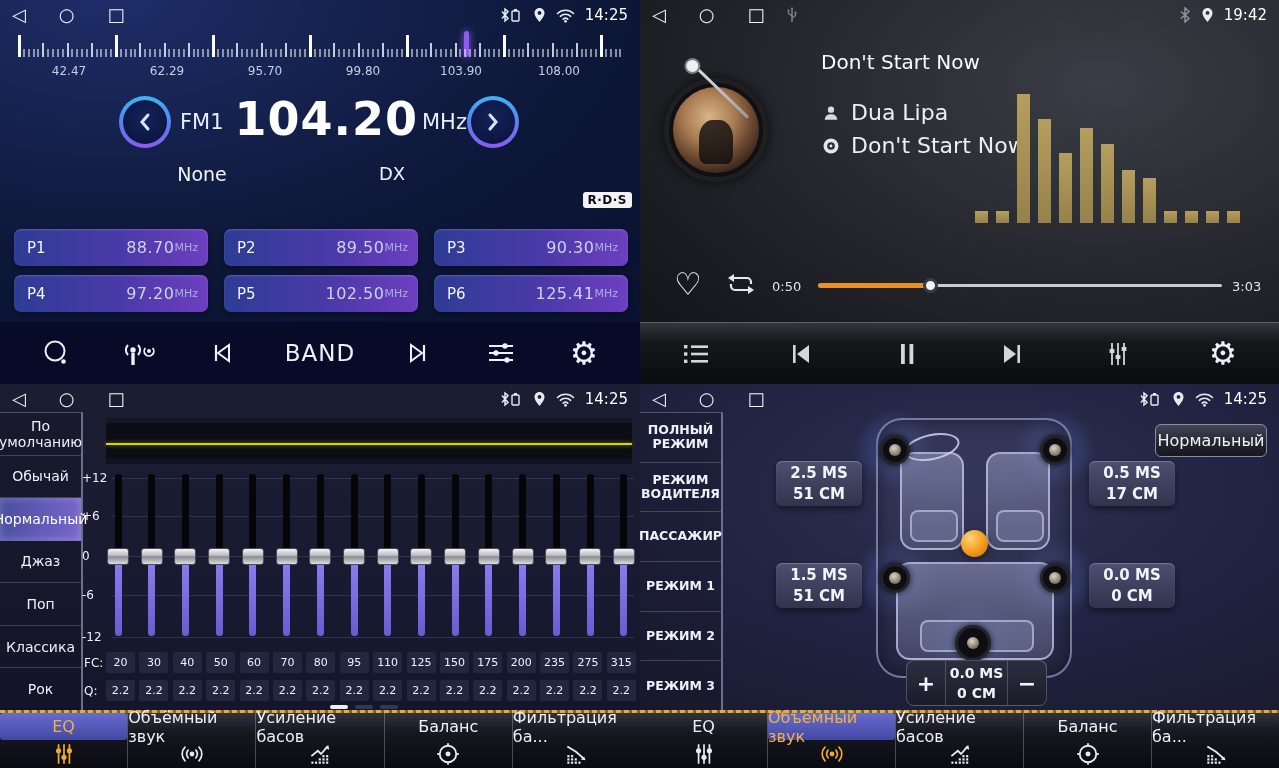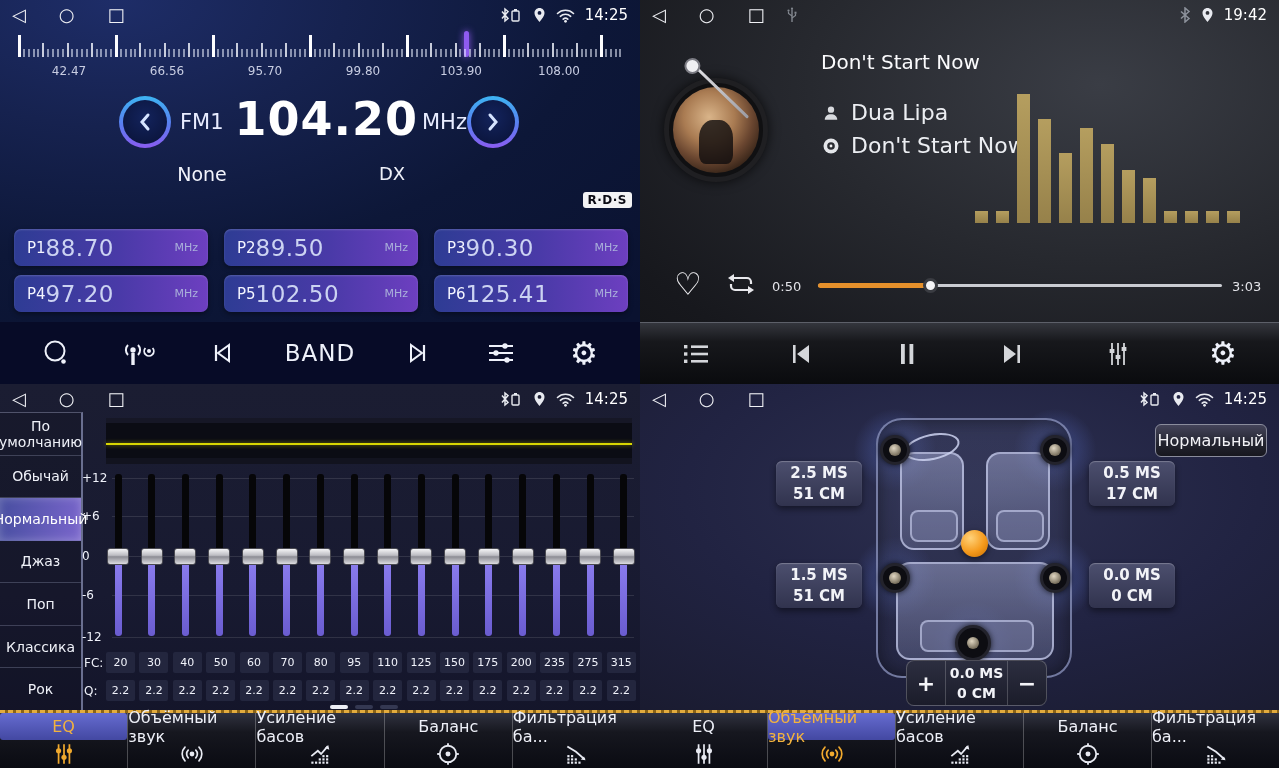--- a/index.html
+++ b/index.html
@@ -38,21 +38,21 @@
   .band-label { position:absolute; left:180px; top:110px; font-size:21px; color:#e8ecff; }
   .freq-big { position:absolute; left:222px; top:92px; width:196px; text-align:right; font-size:46px; font-weight:bold; color:#ffffff; letter-spacing:1px; }
   .unit-label { position:absolute; left:422px; top:110px; font-size:21px; color:#e8ecff; }
   .ps-name { position:absolute; left:162px; top:163px; width:80px; text-align:center; font-size:19px; color:#f2f4fc; }
   .dx-mode { position:absolute; left:370px; top:163px; width:44px; text-align:center; font-size:18px; color:#eef0f8; }
   .rds-badge { position:absolute; right:8px; top:192px; background:#f2f2f4; color:#0b0b14; font-size:12px; font-weight:bold; padding:1px 5px; border-radius:3px; letter-spacing:.5px; }
 
   .preset { position:absolute; width:194px; height:37px; border-radius:7px; display:flex; align-items:center; padding:0 10px 0 13px;
     background:linear-gradient(90deg,#2e3c94 0%,#4a3aa8 55%,#6d3fc0 100%); box-shadow:inset 0 1px 2px rgba(255,255,255,.18), 0 2px 5px rgba(0,0,0,.4); }
   .preset .p-label { font-size:15px; color:#f4f5ff; }
-  .preset .p-freq  { flex:1; text-align:left; font-size:23px; color:#ccd3f2; letter-spacing:.5px; }
+  .preset .p-freq  { flex:1; text-align:right; font-size:16px; color:#ccd3f2; letter-spacing:.5px; }
   .preset .p-unit  { font-size:11px; color:#aab0da; }
 
   .toolbar { position:absolute; left:0; right:0; top:322px; height:62px; display:flex; align-items:center; justify-content:space-between; padding:0 36px; }
   #q-radio .toolbar { background:rgba(7,11,38,.94); }
   #q-player .toolbar { background:linear-gradient(180deg,#34363d 0%,#17181c 30%,#0a0b0e 100%); border-top:1px solid #5d6069; }
   .tool-item { display:flex; align-items:center; justify-content:center; min-width:40px; height:46px; }
   .band-btn { font-size:23px; color:#eef1fa; letter-spacing:1px; }
   .gear-glyph { font-size:31px; color:#eef1fa; line-height:1; }
 
   
@@ -303,21 +303,21 @@
       <div class="tick" style="left: 572.3px;"></div>
       <div class="tick" style="left: 577.15px;"></div>
       <div class="tick tall" style="left: 582px;"></div>
       <div class="tick" style="left: 586.85px;"></div>
       <div class="tick" style="left: 591.7px;"></div>
       <div class="tick" style="left: 596.55px;"></div>
       <div class="tick" style="left: 601.4px;"></div>
     </div>
   <div class="tuner-labels">
     <span>42.47</span>
-    <span>66.56</span>
+    <span>62.29</span>
     <span>95.70</span>
     <span>99.80</span>
     <span>103.90</span>
     <span>108.00</span>
   </div>
 
   <div class="chev-btn" style="left:119px;">
     <div class="chev-inner">
         <svg width="16" height="20" viewBox="0 0 16 20">
           <polyline points="11,3 5,10 11,17" fill="none" stroke="#d6e4ff" stroke-width="3" stroke-linecap="round"></polyline>
@@ -757,20 +757,28 @@
       <span class="sicon">
           <svg width="19" height="15" viewBox="0 0 19 15">
             <path d="M1.5 5.5a11.5 11.5 0 0 1 16 0M4.3 8.3a7.5 7.5 0 0 1 10.4 0M7.2 11.1a3.4 3.4 0 0 1 4.6 0" fill="none" stroke="#e8eaf0" stroke-width="1.6" stroke-linecap="round"></path>
             <circle cx="9.5" cy="13.3" r="1.4" fill="#e8eaf0"></circle>
           </svg>
         </span>
       <span class="stime">14:25</span>
     </div>
   </div>
 
+  <div class="side-panel">
+    <div class="side-item">ПОЛНЫЙ РЕЖИМ</div>
+    <div class="side-item">РЕЖИМ ВОДИТЕЛЯ</div>
+    <div class="side-item">ПАССАЖИР</div>
+    <div class="side-item">РЕЖИМ 1</div>
+    <div class="side-item">РЕЖИМ 2</div>
+    <div class="side-item">РЕЖИМ 3</div>
+  </div>
 
   <div class="profile-btn">Нормальный</div>
 
   <div class="glow" style="left:212px; top:23px;"></div>
   <div class="glow" style="left:372px; top:23px;"></div>
   <div class="glow" style="left:212px; top:151px;"></div>
   <div class="glow" style="left:372px; top:151px;"></div>
   <div class="glow" style="left:290px; top:216px;"></div>
 
   <div class="car-panel">

